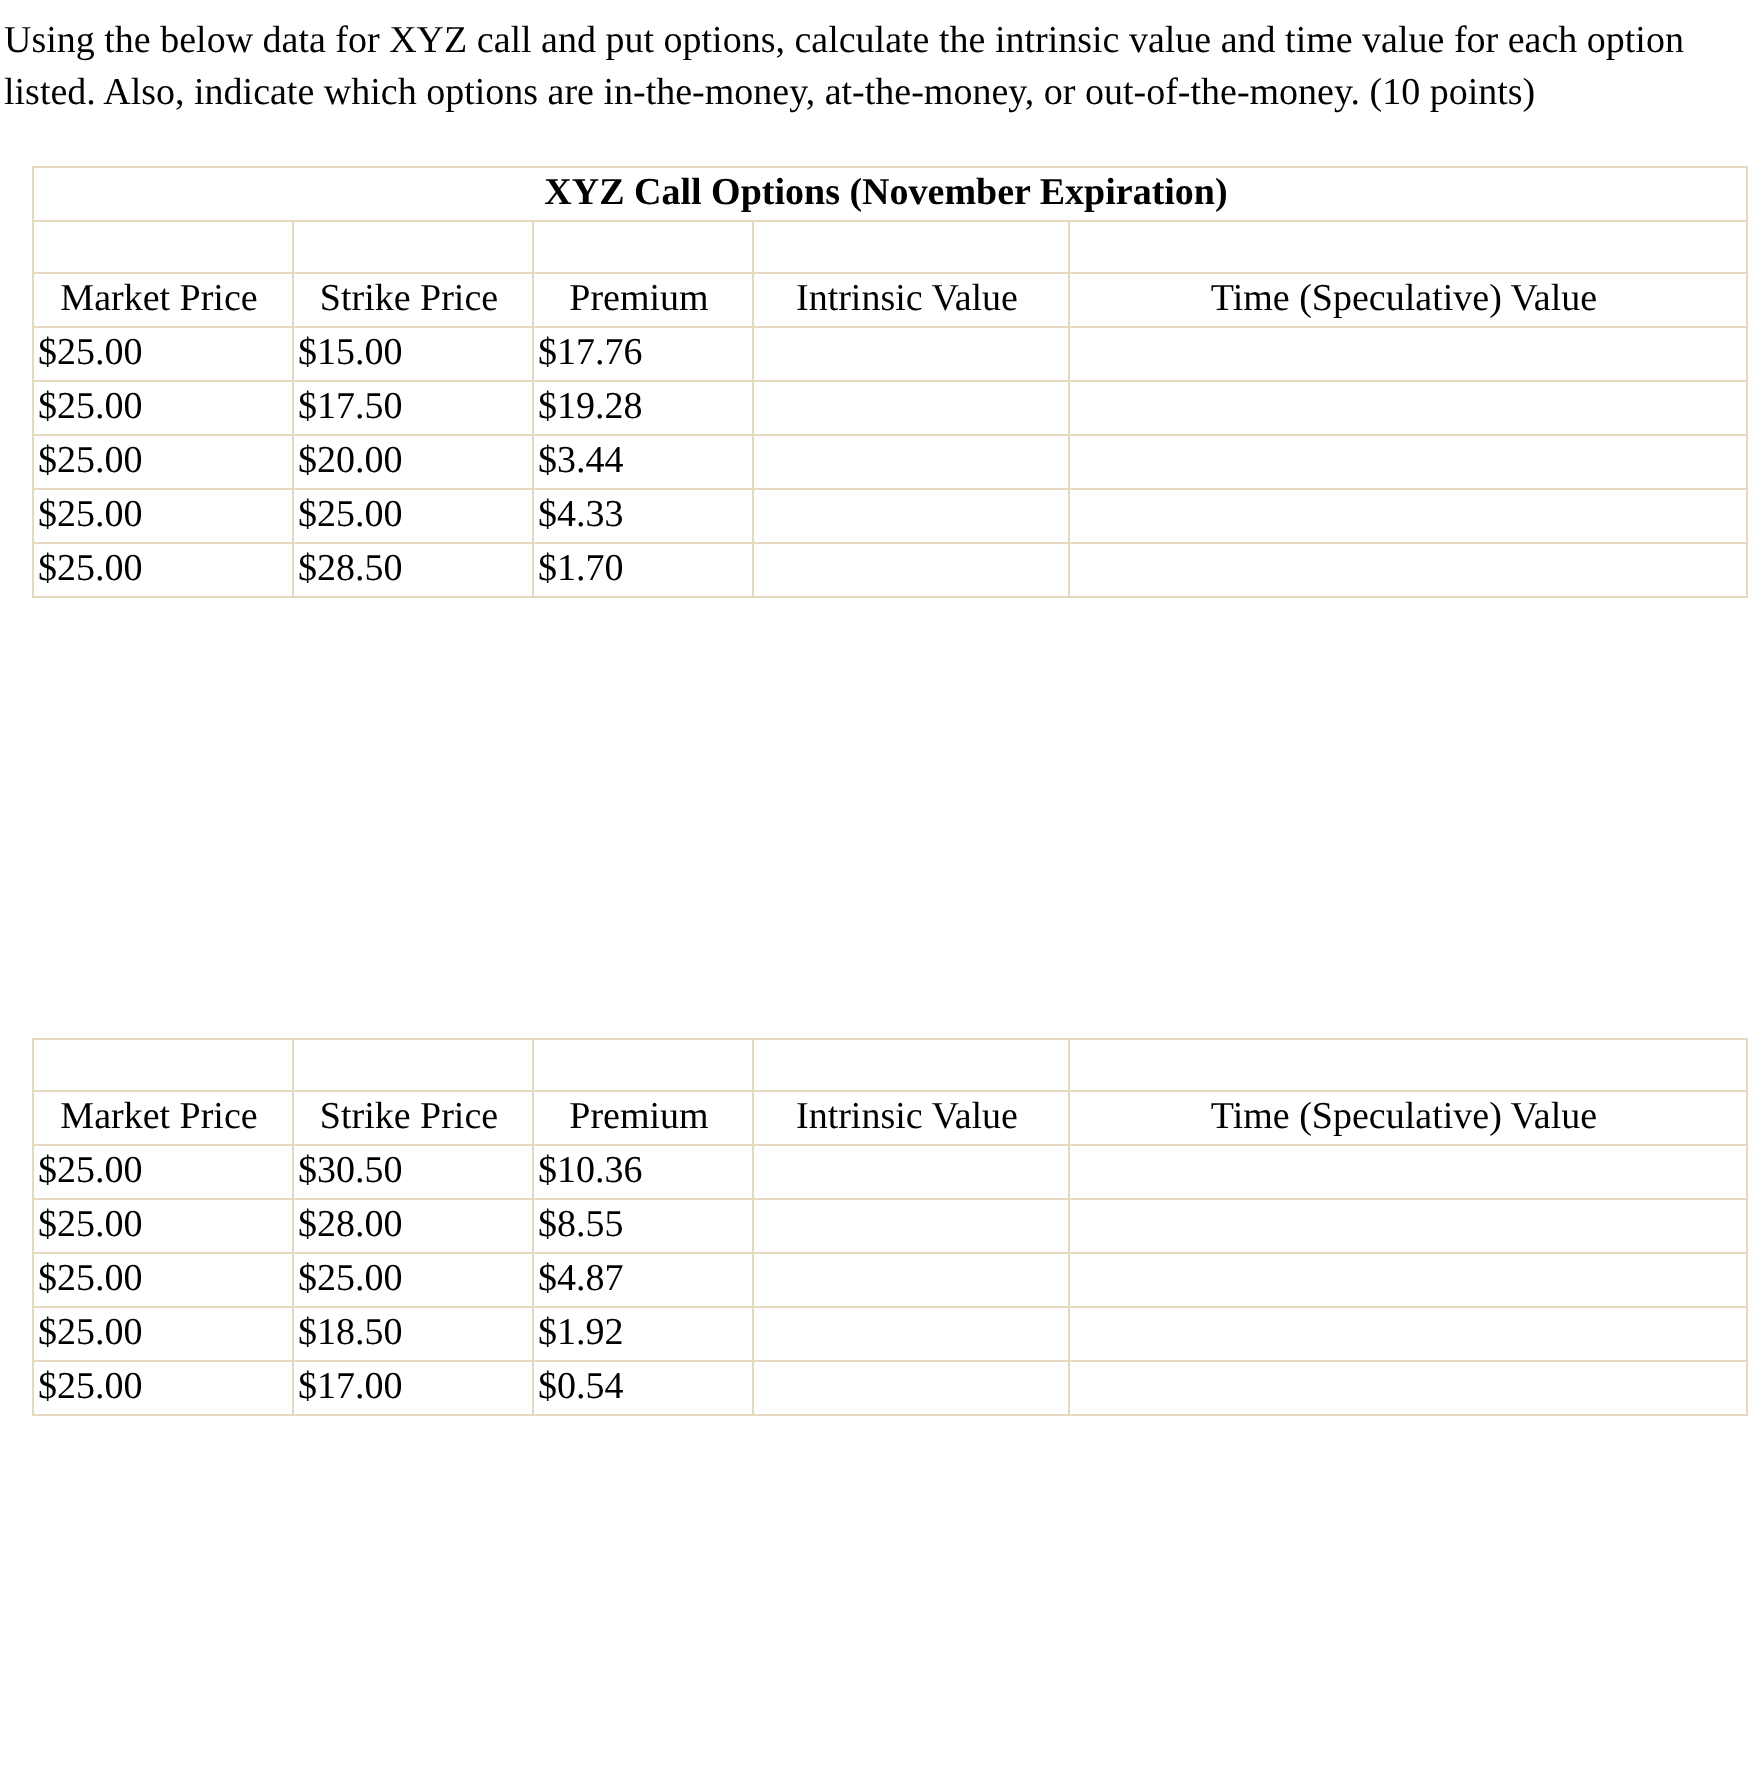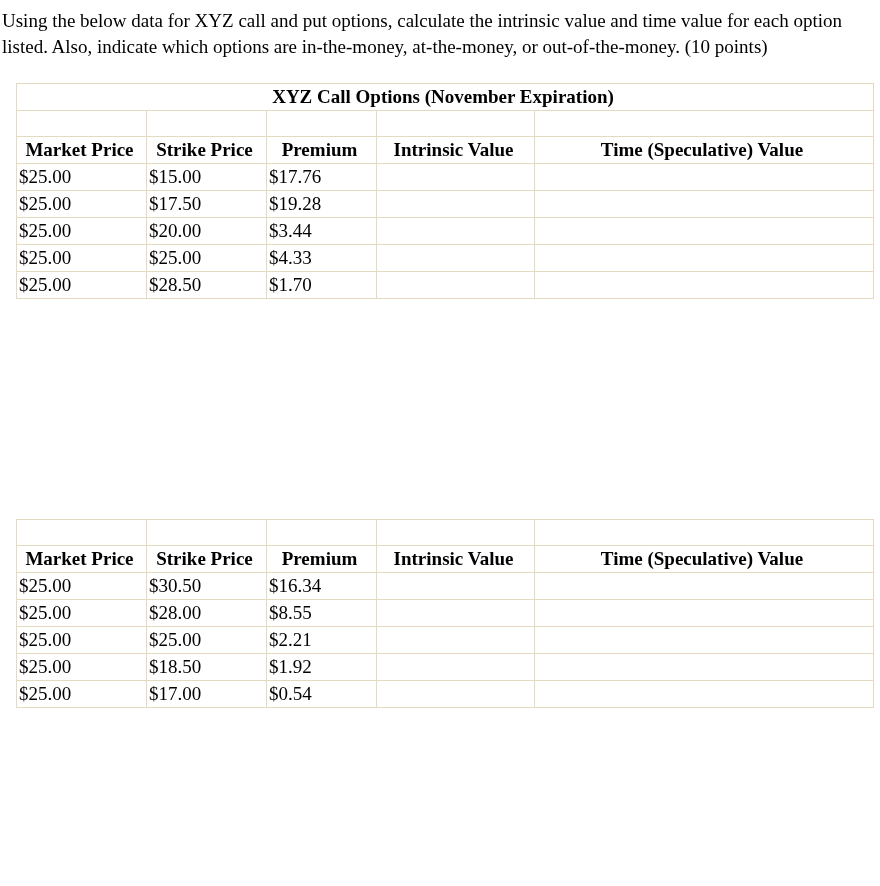--- a/index.html
+++ b/index.html
@@ -40,21 +40,21 @@
     }
     .title-row th {
       text-align: center;
       font-weight: bold;
     }
     .spacer-row td {
       height: 26px;
     }
     .header-row th {
       text-align: center;
-      font-weight: bold;
+      font-weight: normal;
     }
     .num {
       text-align: left;
     }
     .col-mp { width: 130px; }
     .col-sp { width: 120px; }
     .col-pr { width: 110px; }
     .col-iv { width: 158px; }
     .col-tv { width: auto; }
     .gap {
@@ -154,35 +154,35 @@
     <tr class="header-row">
       <th>Market Price</th>
       <th>Strike Price</th>
       <th>Premium</th>
       <th>Intrinsic Value</th>
       <th>Time (Speculative) Value</th>
     </tr>
     <tr>
       <td class="num">$25.00</td>
       <td class="num">$30.50</td>
-      <td class="num">$16.34</td>
+      <td class="num">$10.36</td>
       <td></td>
       <td></td>
     </tr>
     <tr>
       <td class="num">$25.00</td>
       <td class="num">$28.00</td>
       <td class="num">$8.55</td>
       <td></td>
       <td></td>
     </tr>
     <tr>
       <td class="num">$25.00</td>
       <td class="num">$25.00</td>
-      <td class="num">$2.21</td>
+      <td class="num">$4.87</td>
       <td></td>
       <td></td>
     </tr>
     <tr>
       <td class="num">$25.00</td>
       <td class="num">$18.50</td>
       <td class="num">$1.92</td>
       <td></td>
       <td></td>
     </tr>

